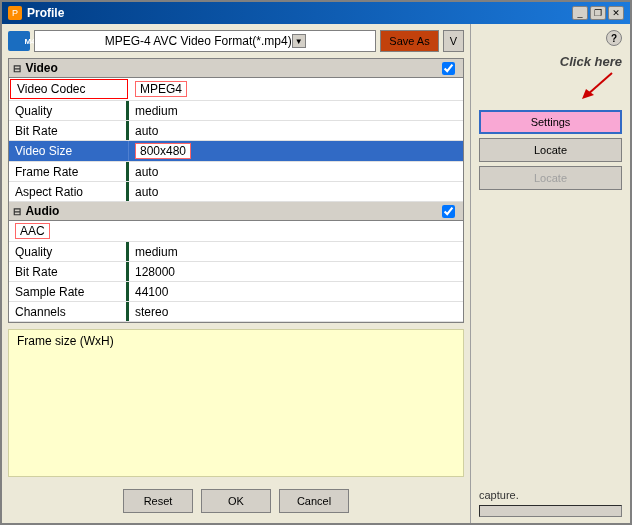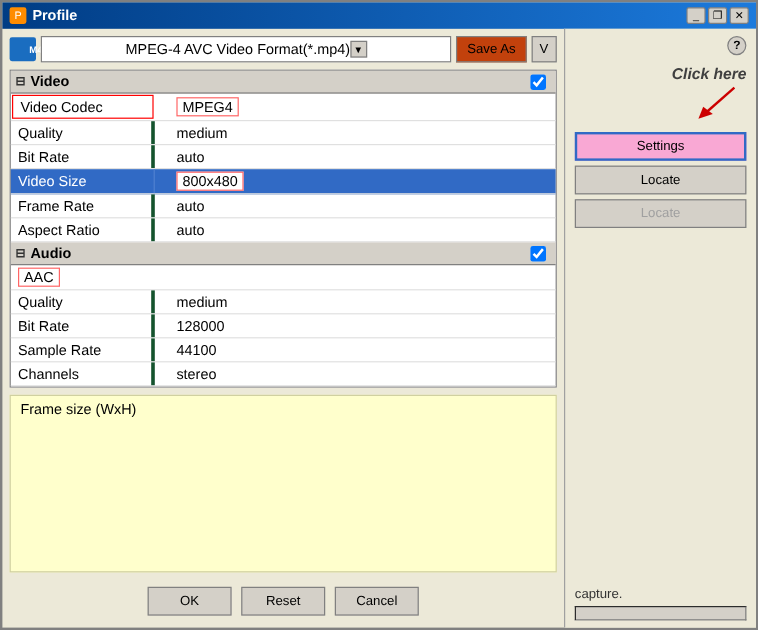--- a/index.html
+++ b/index.html
@@ -164,21 +164,20 @@
       color: #333;
     }
     .section-check {
       margin-left: auto;
       margin-right: 4px;
     }
     .setting-row {
       display: flex;
       border-bottom: 1px solid #e0e0e0;
       min-height: 20px;
-      gap: 12px;
     }
     .setting-row.highlighted {
       background: #316ac5;
       color: white;
     }
     .setting-label {
       width: 120px;
       padding: 2px 6px;
       border-right: 3px solid #14532d;
       display: flex;
@@ -444,22 +443,22 @@
             <span>stereo</span>
           </div>
         </div>
       </div>
 
       <div class="description-box">
         <span>Frame size (WxH)</span>
       </div>
 
       <div class="bottom-buttons">
+        <button class="bottom-btn">Reset</button>
         <button class="bottom-btn">OK</button>
-        <button class="bottom-btn">Reset</button>
         <button class="bottom-btn">Cancel</button>
       </div>
     </div>
 
     <div class="right-panel">
       <div class="help-icon">?</div>
 
       <div class="click-here-annotation" style="position:absolute; top:30px; left:8px; right:8px;">
         <span class="click-here-text" style="display:block; text-align:right; color:#404040; font-style:italic; font-weight:bold; font-size:13px; margin-bottom:2px;">Click here</span>
         <div style="display:flex; justify-content:flex-end; margin-bottom:4px;">

